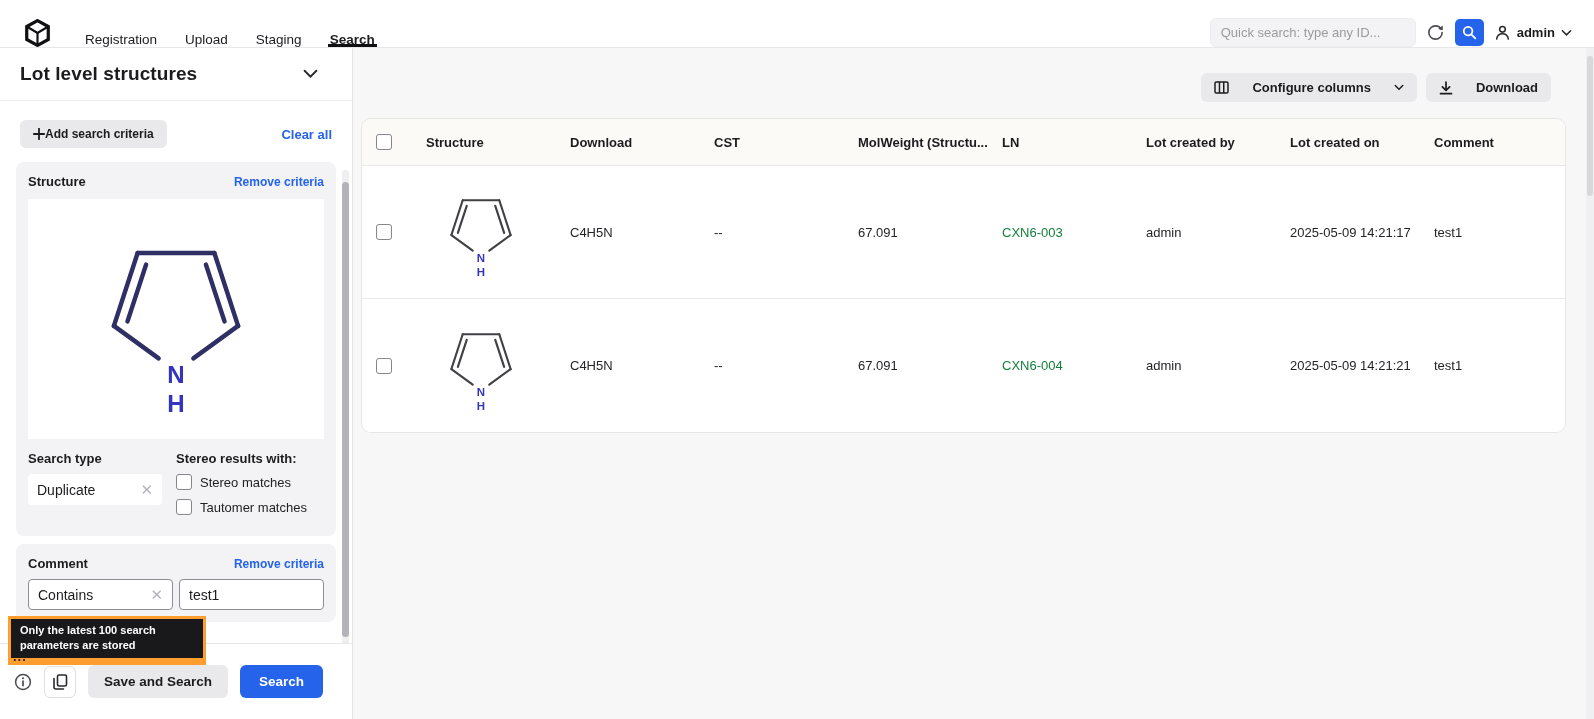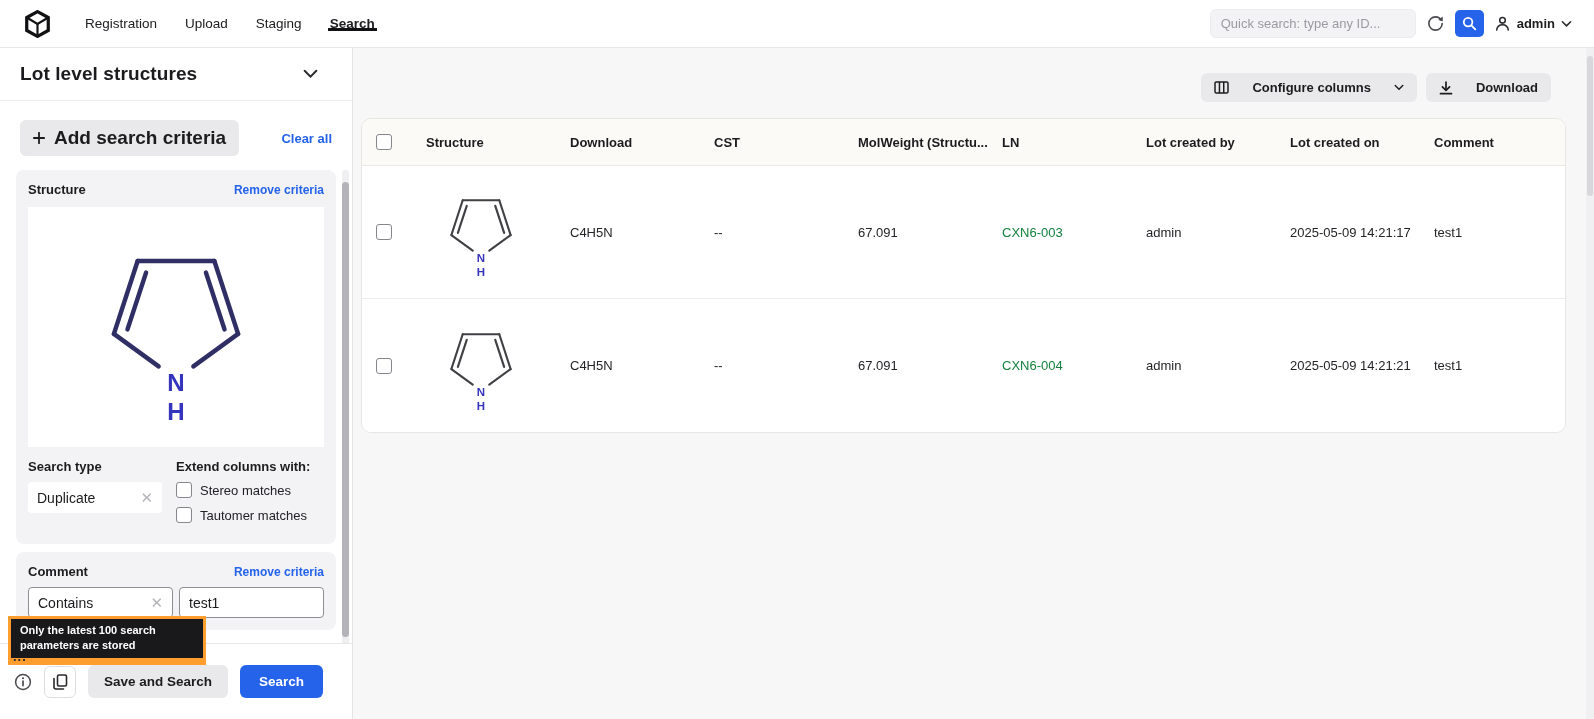--- a/index.html
+++ b/index.html
@@ -1,20 +1,20 @@
 <!DOCTYPE html>
 <html><head>
 <meta charset="utf-8">
 <style>
   * { box-sizing: border-box; margin: 0; padding: 0; }
   html,body { width:1594px; height:719px; overflow:hidden; }
   body { font-family:"Liberation Sans",sans-serif; font-size:13px; color:#1c1c1f; background:#f7f7f8; position:relative; }
 
   
-  .navbar { height:48px; background:#fff; border-bottom:1px solid #e7e7ea; display:flex; align-items:center; padding-left:24px; position:relative; z-index:10; }
+  .navbar { height:48px; background:#fff; border-bottom:1px solid #e7e7ea; display:flex; align-items:flex-end; padding-left:24px; position:relative; z-index:10; }
   .logo { display:flex; align-items:center; margin-right:34px; }
   .nav-tabs { display:flex; gap:28px; }
   .nav-tab { display:flex; align-items:center; font-size:13.5px; font-weight:500; color:#202024; position:relative; cursor:pointer; }
   .nav-tab.active { font-weight:700; }
   .nav-tab.active::after { content:""; position:absolute; left:-2px; right:-2px; bottom:0; height:3px; background:#111114; }
   .nav-right { margin-left:auto; display:flex; align-items:center; gap:10px; padding-right:22px; }
   .quick-search { width:206px; height:29px; background:#f3f3f5; border:1px solid #ececef; border-radius:6px; padding:0 10px; font-size:13px; font-family:"Liberation Sans",sans-serif; color:#333; outline:none; }
   .quick-search::placeholder { color:#9a9aa1; }
   .icon-btn { background:none; border:none; display:flex; align-items:center; cursor:pointer; }
   .search-btn { width:29px; height:27px; background:#2563eb; border:none; border-radius:5px; display:flex; align-items:center; justify-content:center; cursor:pointer; }
@@ -23,21 +23,21 @@
 
   
   .app { display:flex; height:671px; }
 
   
   .sidebar { width:353px; flex:none; background:#fff; border-right:1px solid #e4e4e7; position:relative; }
   .sb-header { height:53px; display:flex; align-items:center; padding:0 20px; border-bottom:1px solid #ededf0; }
   .sb-title { font-size:19px; font-weight:700; letter-spacing:.1px; }
   .sb-header .chev { margin-left:auto; margin-right:14px; }
   .sb-toolbar { display:flex; align-items:center; justify-content:space-between; padding:19px 20px 14px 20px; }
-  .add-btn { display:flex; align-items:center; gap:9px; background:#e9e9eb; border:none; border-radius:6px; padding:7px 13px; font-weight:700; font-size:19px; color:#1c1c1f; cursor:pointer; font-family:inherit; }
+  .add-btn { display:flex; align-items:center; background:#e9e9eb; border:none; border-radius:6px; padding:7px 13px; font-weight:700; font-size:12px; color:#1c1c1f; cursor:pointer; font-family:inherit; }
   .text-link { color:#2563eb; font-weight:700; font-size:13px; text-decoration:none; cursor:pointer; }
   .text-link.small { font-size:12px; }
   .panel { margin:0 16px 8px 16px; background:#f3f3f5; border-radius:8px; padding:12px; }
   .panel-head { display:flex; align-items:center; justify-content:space-between; }
   .panel-title { font-size:13px; font-weight:700; }
   .canvas { margin-top:10px; background:#fff; height:240px; display:flex; align-items:center; justify-content:center; }
   .st-row { display:flex; margin-top:12px; gap:14px; }
   .st-col { display:flex; flex-direction:column; }
   .field-label { font-size:13px; font-weight:700; margin-bottom:8px; }
   .select-box { background:#fff; border-radius:4px; height:31px; width:134px; display:flex; align-items:center; justify-content:space-between; padding:0 9px; font-size:14px; color:#1c1c1f; cursor:pointer; }
@@ -176,21 +176,21 @@
       </div>
       <div class="st-row">
         <div class="st-col">
           <span class="field-label">Search type</span>
           <div class="select-box">
             <span>Duplicate</span>
             <span class="clear-x">✕</span>
           </div>
         </div>
         <div class="st-col">
-          <span class="field-label">Extend columns with:</span>
+          <span class="field-label">Stereo results with:</span>
           <label class="cb-row">
             <span class="checkbox"></span>
             <span class="cb-label">Stereo matches</span>
           </label>
           <label class="cb-row">
             <span class="checkbox"></span>
             <span class="cb-label">Tautomer matches</span>
           </label>
         </div>
       </div>

